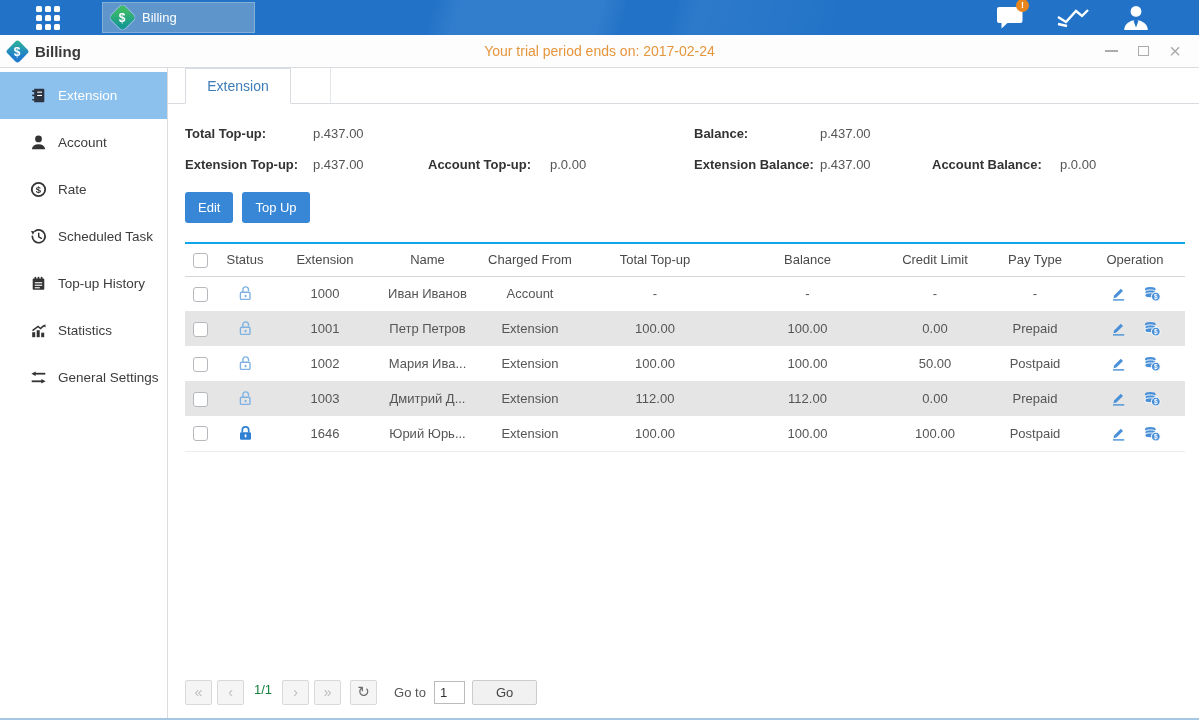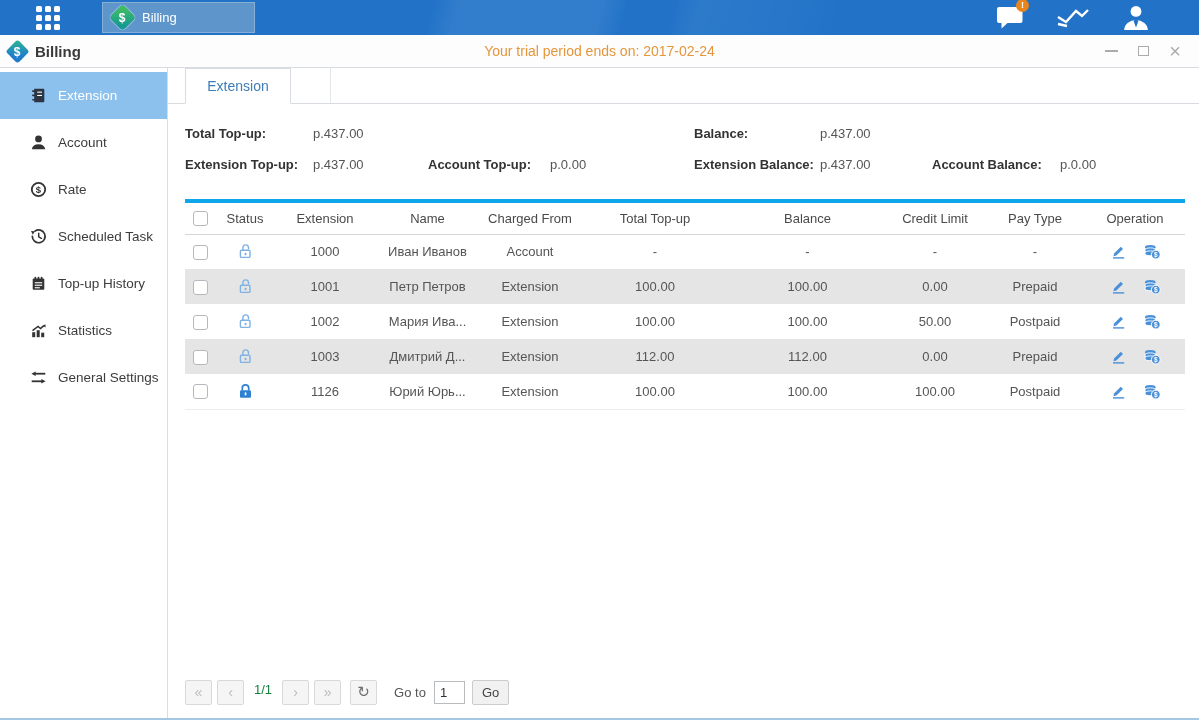--- a/index.html
+++ b/index.html
@@ -57,39 +57,39 @@
   .summary .lab { font-weight:bold; color:#333; }
   .summary .val { color:#555; }
 
   
   .btnrow { margin-top:12px; display:flex; gap:9px; }
   .btn-blue { background:#3787d6; color:#fff; border:none; font-size:13px; font-family:"Liberation Sans",sans-serif;
               padding:8px 13px; border-radius:3px; cursor:pointer; }
 
   
   .grid-table { margin-top:19px; width:1000px; border-collapse:collapse; table-layout:fixed; font-size:13px; }
-  .grid-table th { border-top:4px solid #0ea5e9; border-bottom:1px solid #d4d7da; height:33px; font-weight:normal; color:#4a4a4a; text-align:center; }
+  .grid-table th { border-top:2px solid #0ea5e9; border-bottom:1px solid #d4d7da; height:33px; font-weight:normal; color:#4a4a4a; text-align:center; }
   .grid-table td { height:35px; text-align:center; color:#555; }
   .grid-table tbody tr.alt { background:#e5e5e5; }
   .grid-table tbody tr:last-child td { border-bottom:1px solid #ececec; }
   .checkbox { display:inline-block; width:15px; height:15px; border:1px solid #b5b9bd; border-radius:3px; background:#fff; vertical-align:middle; cursor:pointer; }
   .opwrap { display:flex; justify-content:center; gap:16px; align-items:center; }
   .opicon { cursor:pointer; display:flex; }
 
   .spacer { flex:1; }
 
   
   .paging { height:36px; flex:0 0 36px; margin:0 0 8px 0; display:flex; align-items:center; font-size:13px; color:#555; }
   .pg-btn { width:27px; height:25px; border:1px solid #d9d9d9; background:#f5f5f5; border-radius:2px; display:flex; align-items:center;
             justify-content:center; color:#bcbcbc; font-size:14px; cursor:pointer; margin-right:5px; }
   .pg-btn.refresh { color:#6f6f6f; font-size:15px; margin-left:4px; }
   .pg-label { margin:0 10px 6px 5px; color:#15803d; }
   .goto-label { margin:0 8px 0 12px; }
   .goto-input { width:31px; height:23px; border:1px solid #b9bcbf; text-align:left; padding-left:5px; font-size:13px; font-family:"Liberation Sans",sans-serif; color:#333; }
-  .go-btn { margin-left:7px; height:25px; padding:0 9px; border:1px solid #cccccc; background:#f1f1f1; border-radius:2px; font-size:13px;
+  .go-btn { margin-left:7px; height:25px; padding:0 23px; border:1px solid #cccccc; background:#f1f1f1; border-radius:2px; font-size:13px;
             font-family:"Liberation Sans",sans-serif; color:#444; cursor:pointer; }
   .pg-right { margin-left:auto; display:flex; align-items:center; gap:12px; padding-right:3px; }
   .pagesize { width:55px; height:25px; border:1px solid #c6c9cc; border-radius:2px; background:#fff; display:flex; align-items:center;
               justify-content:space-between; padding:0 7px; cursor:pointer; color:#444; }
   .pagesize .arrow { font-size:9px; color:#7a8aa0; }
 
   .bottom-edge { height:2px; flex:0 0 2px; background:#a6c6e2; }
 </style>
 </head>
 <body>
@@ -246,20 +246,24 @@
           <div class="lab">Extension Top-up:</div>
           <div class="val">p.437.00</div>
           <div class="lab">Account Top-up:</div>
           <div class="val">p.0.00</div>
           <div class="lab">Extension Balance:</div>
           <div class="val">p.437.00</div>
           <div class="lab">Account Balance:</div>
           <div class="val">p.0.00</div>
         </div>
 
+        <div class="btnrow">
+          <button class="btn-blue">Edit</button>
+          <button class="btn-blue">Top Up</button>
+        </div>
 
         <table class="grid-table">
           <colgroup>
             <col style="width:30px">
               <col style="width:60px">
               <col style="width:100px">
               <col style="width:105px">
               <col style="width:100px">
             <col style="width:150px">
               <col style="width:155px">
@@ -433,21 +437,21 @@
               <tr>
             <td><span class="checkbox"></span></td>
             <td>
               
               <svg width="17" height="17" viewBox="0 0 17 17" style="vertical-align:middle">
                 <path d="M5.3 7.4 V5.1 a3.2 3.2 0 0 1 6.4 0 V7.4" fill="none" stroke="#2e80d2" stroke-width="1.7"></path>
                 <rect x="3" y="7.2" width="11" height="7.6" rx="1.2" fill="#2e80d2"></rect>
                 <rect x="7.7" y="9.3" width="1.7" height="3.2" rx="0.8" fill="#fff"></rect>
               </svg>
             </td>
-            <td>1126</td>
+            <td>1646</td>
             <td>Юрий Юрь...</td>
             <td>Extension</td>
             <td>100.00</td>
             <td>100.00</td>
             <td>100.00</td>
             <td>Postpaid</td>
             <td>
               <span class="opwrap">
                 <span class="opicon">
                   <svg width="17" height="17" viewBox="0 0 17 17" fill="#4a90d8">

